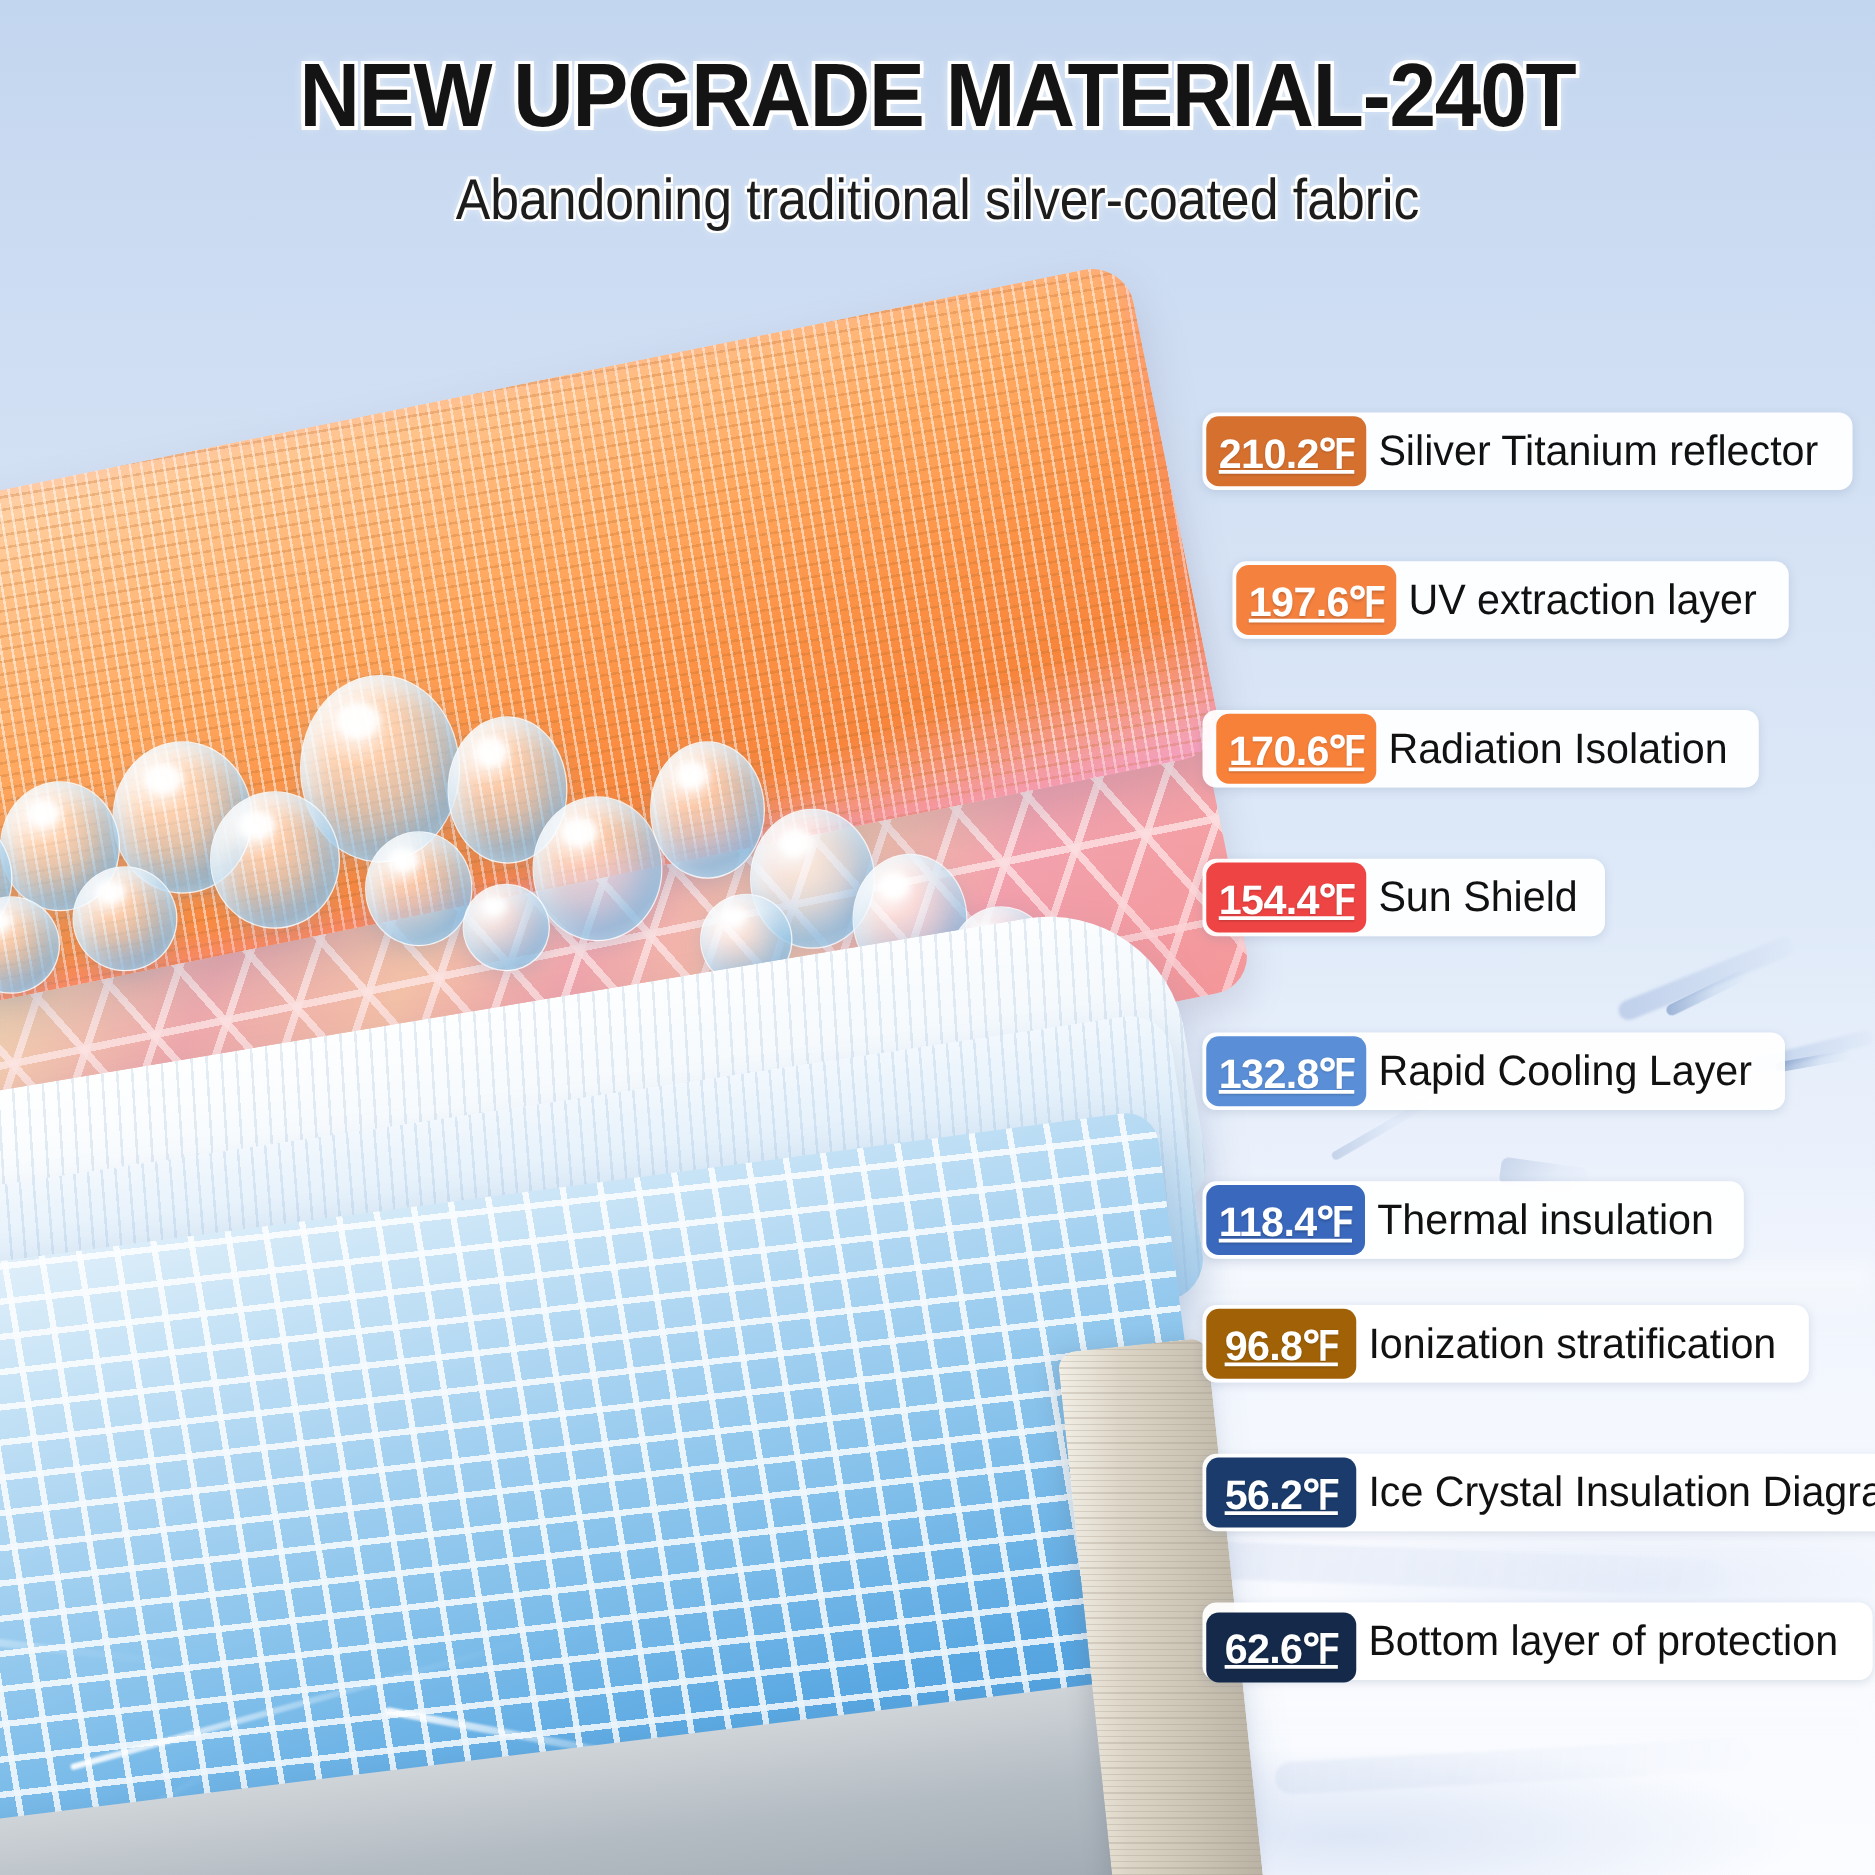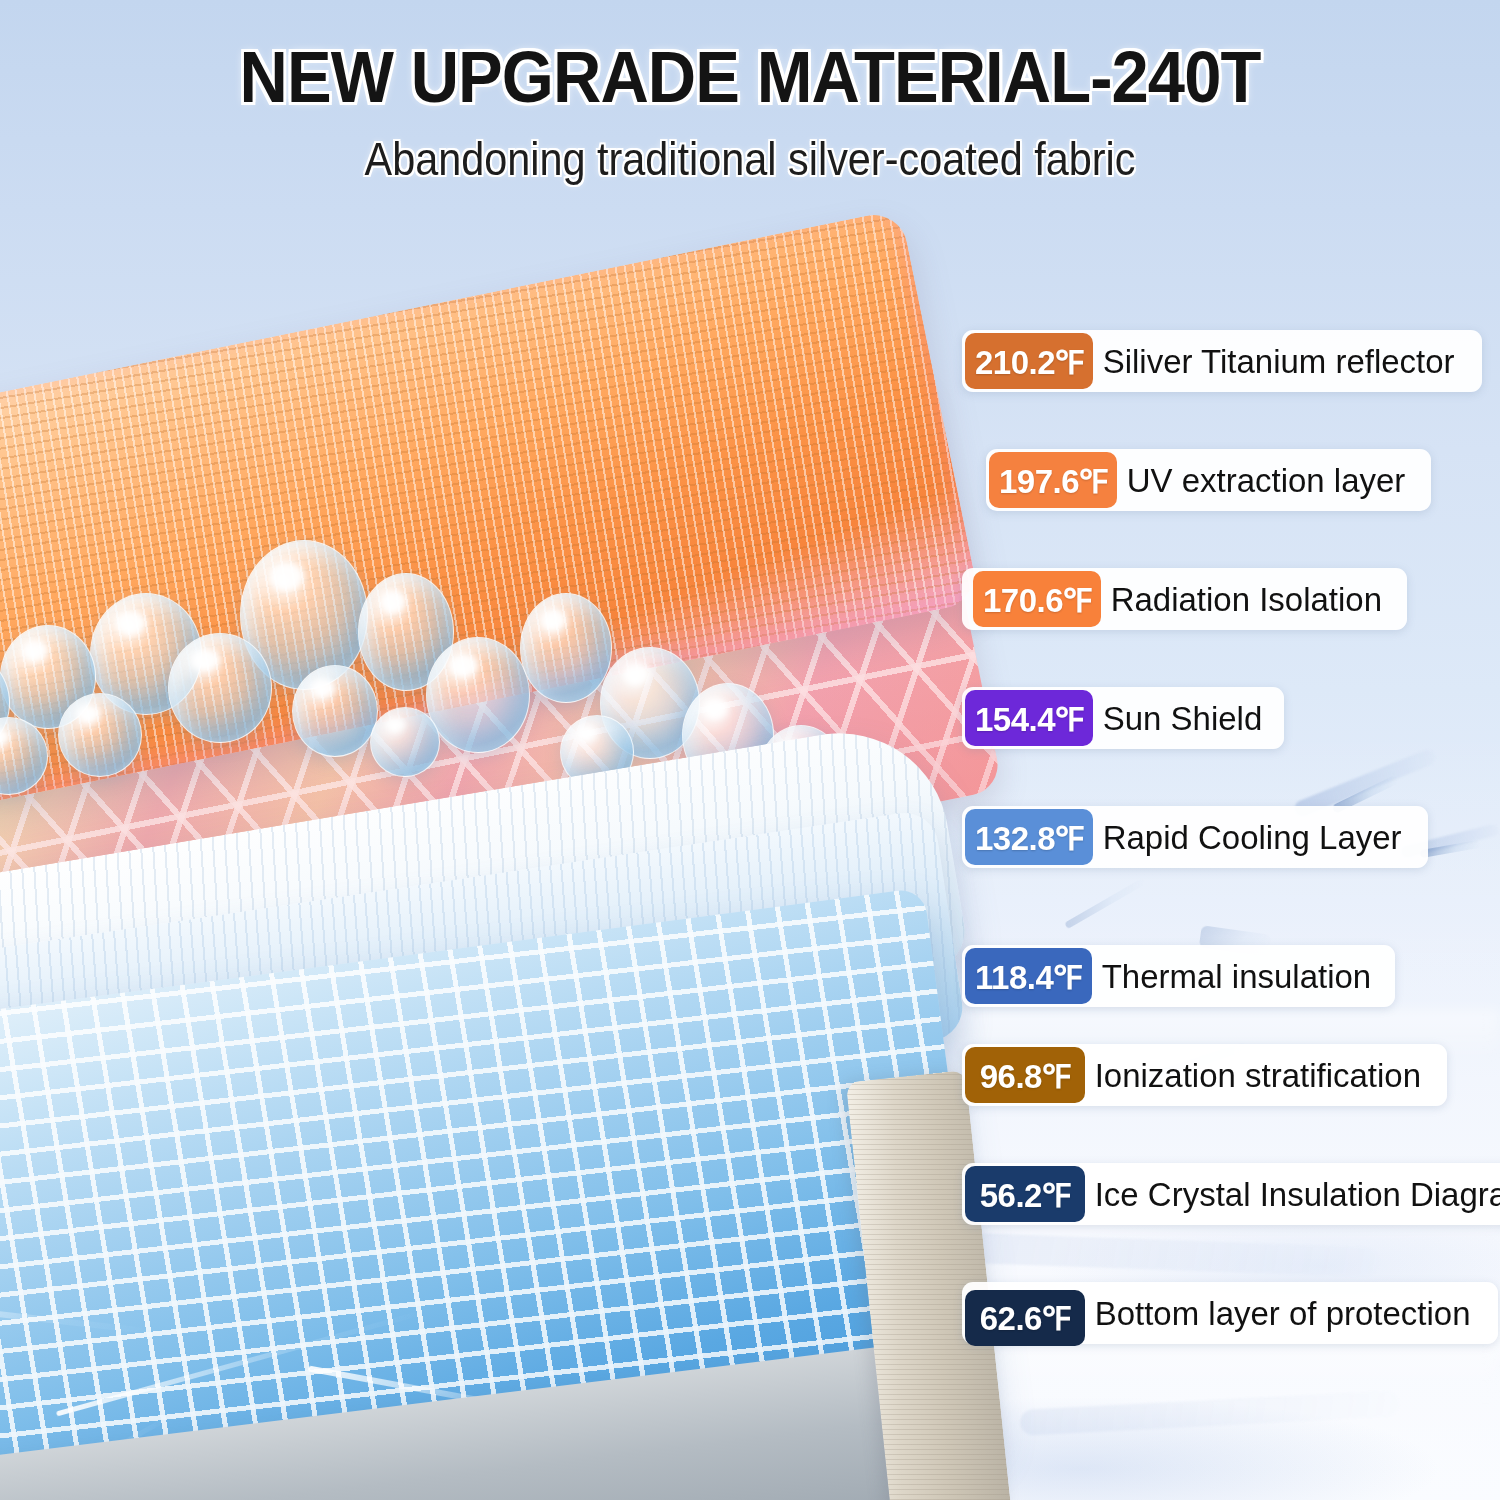--- a/index.html
+++ b/index.html
@@ -250,20 +250,21 @@
     margin:3px 0 3px 3px;
     padding:0 10px;
     border-radius:10px;
     color:#ffffff;
     font-weight:bold;
     font-size:33px;
     letter-spacing:-.5px;
     font-family:"Liberation Sans Narrow","Liberation Sans",sans-serif;
     text-shadow:0 1px 2px rgba(0,0,0,.18);
     white-space:nowrap;
+    text-decoration:underline;
   }
   .spec-label {
     padding-left:10px;
     font-size:34px;
     color:#111111;
     white-space:nowrap;
     line-height:62px;
     font-family:"Liberation Sans Narrow","Liberation Sans",sans-serif;
     transform:scaleX(.97);
     transform-origin:left center;
@@ -352,25 +353,25 @@
         </div>
       </div>
       <div class="spec-row" style="top: 238px;">
         <div class="spec-pill">
           <div class="spec-badge" style="background: rgb(248, 129, 58); margin-left: 11px;">170.6℉</div>
           <div class="spec-label">Radiation Isolation</div>
         </div>
       </div>
       <div class="spec-row" style="top: 357px;">
         <div class="spec-pill">
-          <div class="spec-badge" style="background: #6d28d9; text-align: right;">154.4℉</div>
+          <div class="spec-badge" style="background: #ef4444; text-align: right;">154.4℉</div>
           <div class="spec-label">Sun Shield</div>
         </div>
       </div>
-      <div class="spec-row" style="top: 476px; justify-content: flex-end;">
+      <div class="spec-row" style="top: 496px; justify-content: flex-end;">
         <div class="spec-pill">
           <div class="spec-badge" style="background: rgb(90, 143, 216);">132.8℉</div>
           <div class="spec-label">Rapid Cooling Layer</div>
         </div>
       </div>
       <div class="spec-row" style="top: 615px;">
         <div class="spec-pill">
           <div class="spec-badge" style="background: rgb(58, 104, 189);">118.4℉</div>
           <div class="spec-label">Thermal insulation</div>
         </div>

